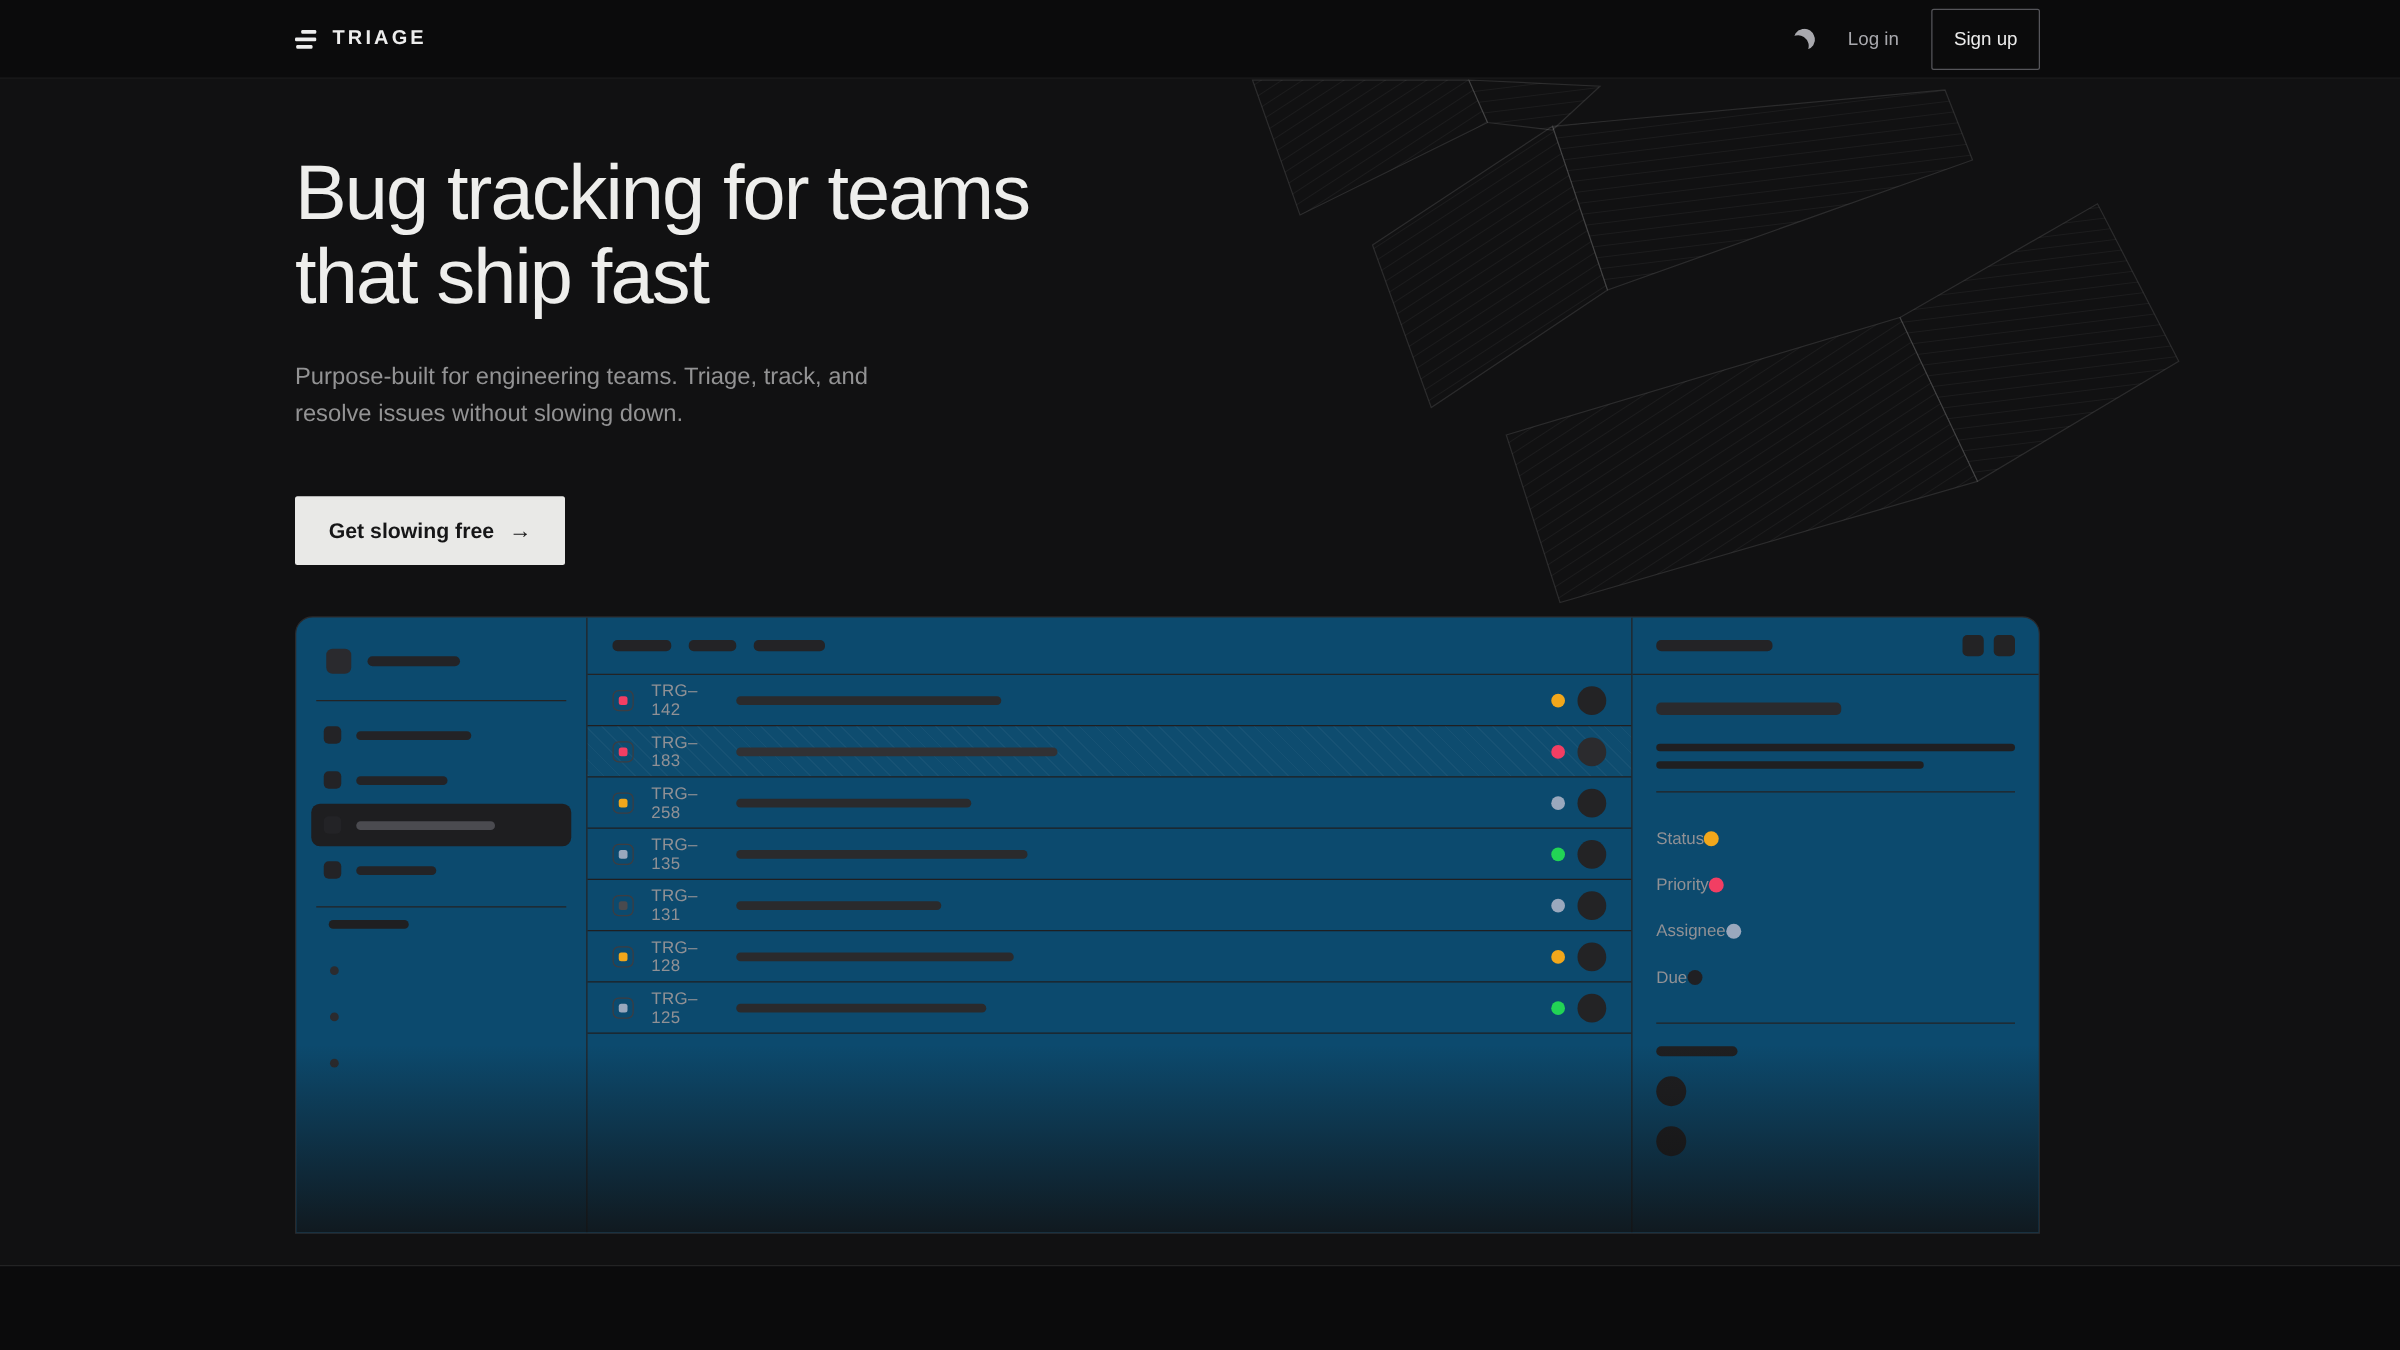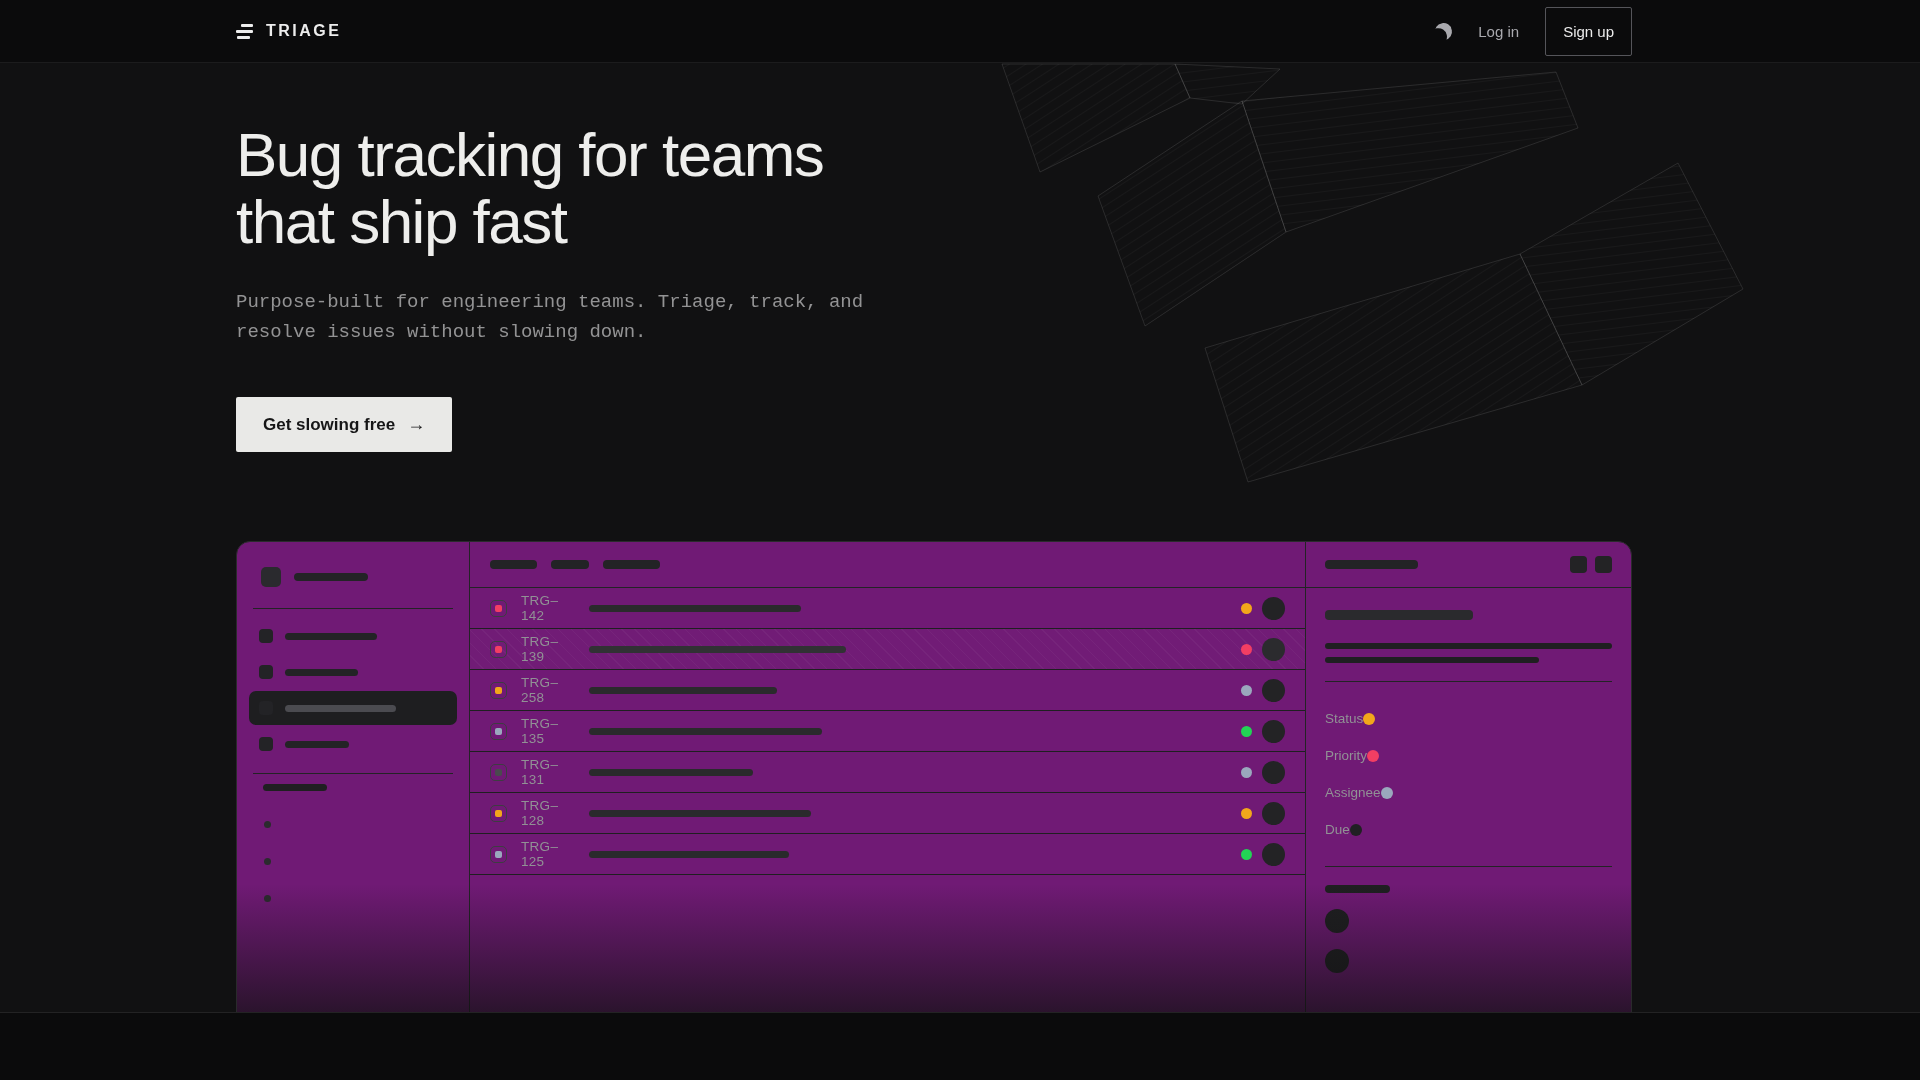--- a/index.html
+++ b/index.html
@@ -26,30 +26,30 @@
   .signup { border:1px solid #55555a; color:#ececec; font-size:15px;
     padding:15px 17px; border-radius:2px; background:transparent; cursor:pointer; }
 
   
   .hero { position:relative; z-index:1; height:950px; background:#111112;
     border-bottom:1px solid rgba(255,255,255,0.08); overflow:hidden; }
   .ribbons { position:absolute; top:-63px; left:0; pointer-events:none; }
   .hero-copy { position:relative; z-index:2; padding-left:236px; padding-top:58px; }
   .hero-title { color:#eeeeec; font-size:62px; line-height:67px; font-weight:400;
     letter-spacing:-1.5px; }
-  .hero-sub { margin-top:32px; color:#939394; font-size:19px; line-height:30px;font-family:Liberation Mono, monospace; }
+  .hero-sub { margin-top:32px; color:#939394; font-size:19px; line-height:30px; }
   .cta { margin-top:50px; display:inline-flex; align-items:center; gap:12px;
     background:#e9e9e7; color:#161617; border:none; font-size:17px; font-weight:bold;
     padding:17px 27px; border-radius:2px; cursor:pointer;
     font-family:"Liberation Sans", sans-serif; }
   .cta .arrow { font-size:18px; font-weight:normal; }
 
   
-  .mockup { position:absolute; left:236px; top:478px; width:1396px; height:494px;
-    background:#701a75; border:1px solid #2a2a2c; border-radius:14px 14px 0 0;
+  .mockup { position:absolute; left:236px; top:430px; width:1396px; height:494px;
+    background:#0c4a6e; border:1px solid #2a2a2c; border-radius:14px 14px 0 0;
     display:flex; overflow:hidden; }
   .mockup::after { content:""; position:absolute; left:0; right:0; bottom:0; height:150px;
     background:linear-gradient(180deg, rgba(17,17,18,0) 0%, rgba(17,17,18,0.85) 100%);
     pointer-events:none; }
   .skel { background:#232326; border-radius:4px; }
 
   .m-side { width:233px; border-right:1px solid #232325; padding-top:16px; }
   .ws-row { display:flex; align-items:center; gap:13px; padding:0 16px 0 24px; height:38px; }
   .ws-avatar { width:20px; height:20px; border-radius:5px; background:#2a2a2e; }
   .side-div { border-top:1px solid #232325; margin:12px 16px 10px 16px; }
@@ -202,21 +202,21 @@
           <span class="row-right">
               <span class="dot" style="background-color: rgb(242, 167, 27);"></span>
               <span class="avatar"></span>
             </span>
         </div>
 
         <div class="row hatched">
           <span class="chk">
               <i style="background-color: rgb(242, 62, 99);"></i>
             </span>
-          <span class="row-id">TRG–139</span>
+          <span class="row-id">TRG–183</span>
           <span class="row-bar" style="width:257px;"></span>
           <span class="row-right">
               <span class="dot" style="background-color: rgb(242, 62, 99);"></span>
               <span class="avatar"></span>
             </span>
         </div>
 
         <div class="row">
           <span class="chk">
               <i style="background-color: rgb(242, 167, 27);"></i>

